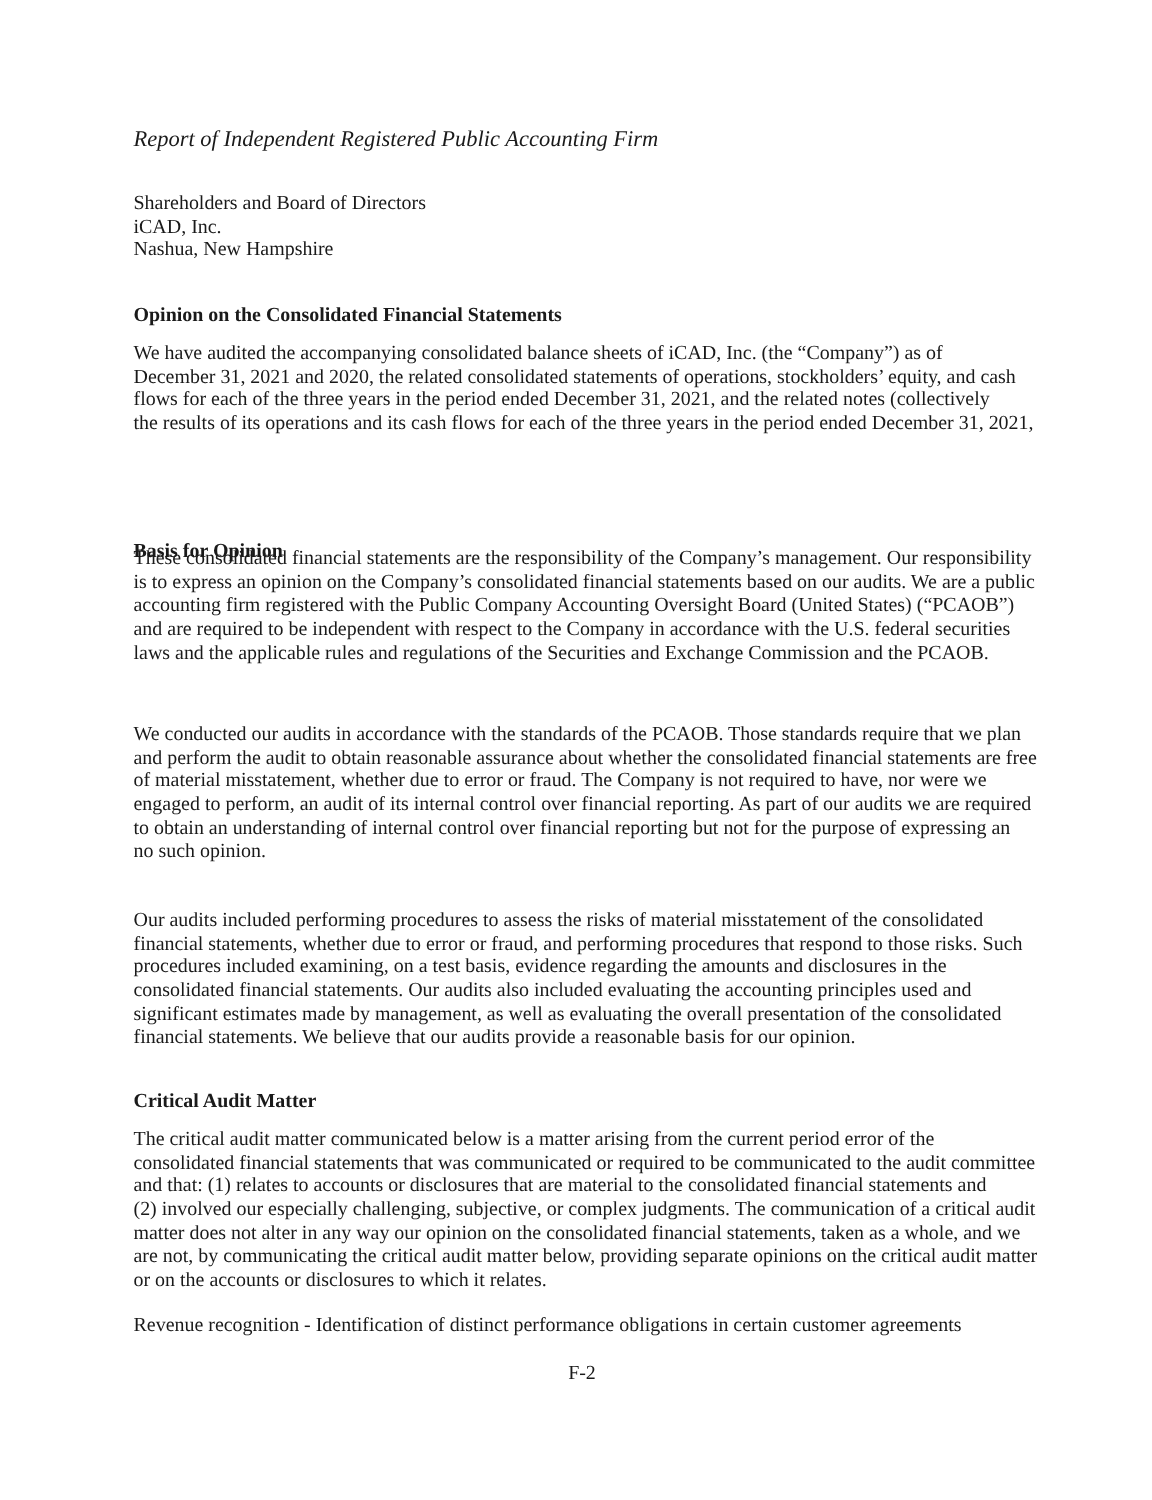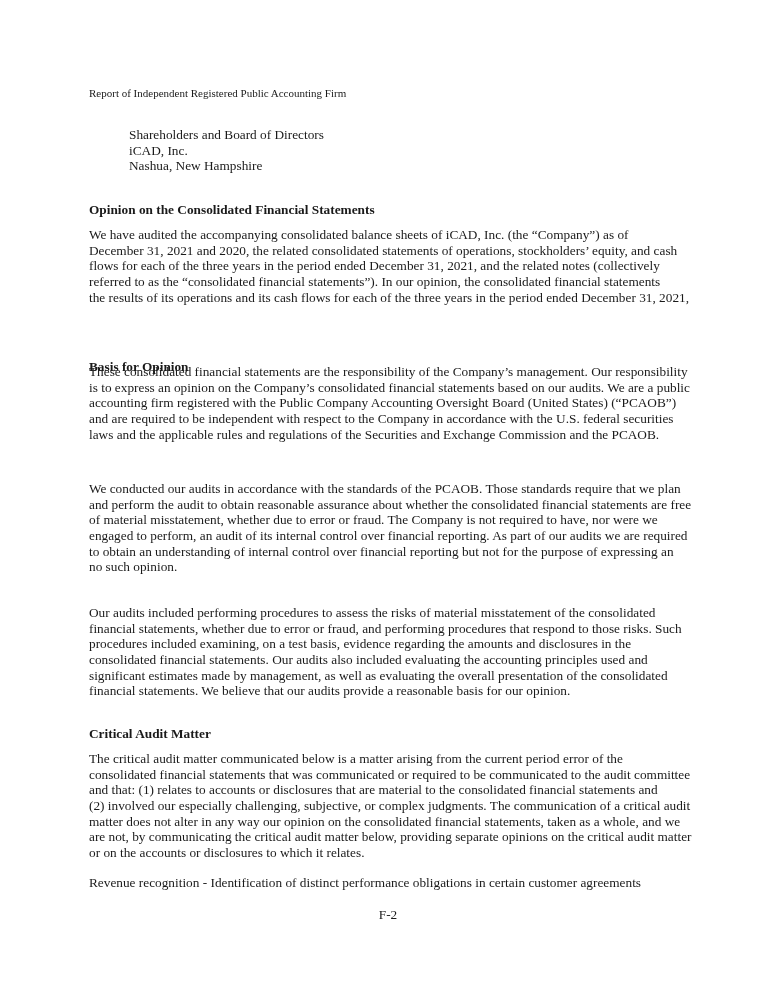--- a/index.html
+++ b/index.html
@@ -3,27 +3,28 @@
 <meta charset="utf-8">
 <style>
   html, body { margin: 0; padding: 0; background: #ffffff; }
   body {
     width: 768px; height: 1000px; overflow: hidden; position: relative;
     font-family: "Liberation Serif", "DejaVu Serif", serif;
     color: #1a1a1a;
   }
   .page { position: absolute; left: 89px; top: 0; width: 640px; }
   .line-block {
-    font-size: 11px;
+    font-size: 15px;
     line-height: 15.6px;
     margin: 0;
     white-space: nowrap;
+    font-style: italic;
   }
   .title { position: absolute; top: 86px; }
-  .addressee { position: absolute; top: 127px; margin-left: 40px; }
+  .addressee { position: absolute; top: 127px; }
   .addressee div { font-size: 13.3px; line-height: 15.6px; white-space: nowrap; }
   h2 {
     position: absolute;
     margin: 0;
     font-size: 13.3px;
     font-weight: bold;
     line-height: 15.6px;
     white-space: nowrap;
   }
   .para { position: absolute; }
@@ -43,21 +44,20 @@
     <div>Shareholders and Board of Directors</div>
     <div>iCAD, Inc.</div>
     <div>Nashua, New Hampshire</div>
   </div>
 
   <h2 style="top:202px">Opinion on the Consolidated Financial Statements</h2>
   <div class="para" style="top:227px">
     <div>We have audited the accompanying consolidated balance sheets of iCAD, Inc. (the “Company”) as of</div>
     <div>December 31, 2021 and 2020, the related consolidated statements of operations, stockholders’ equity, and cash</div>
     <div>flows for each of the three years in the period ended December 31, 2021, and the related notes (collectively</div>
-    <div>referred to as the “consolidated financial statements”). In our opinion, the consolidated financial statements</div>
     <div>the results of its operations and its cash flows for each of the three years in the period ended December 31, 2021,</div>
   </div>
 
   <h2 style="top:359px">Basis for Opinion</h2>
   <div class="para" style="top:364px">
     <div>These consolidated financial statements are the responsibility of the Company’s management. Our responsibility</div>
     <div>is to express an opinion on the Company’s consolidated financial statements based on our audits. We are a public</div>
     <div>accounting firm registered with the Public Company Accounting Oversight Board (United States) (“PCAOB”)</div>
     <div>and are required to be independent with respect to the Company in accordance with the U.S. federal securities</div>
     <div>laws and the applicable rules and regulations of the Securities and Exchange Commission and the PCAOB.</div>

